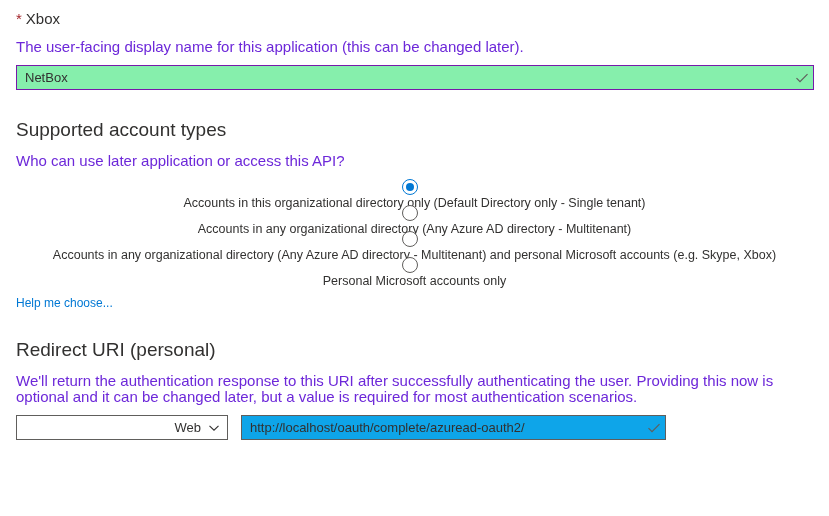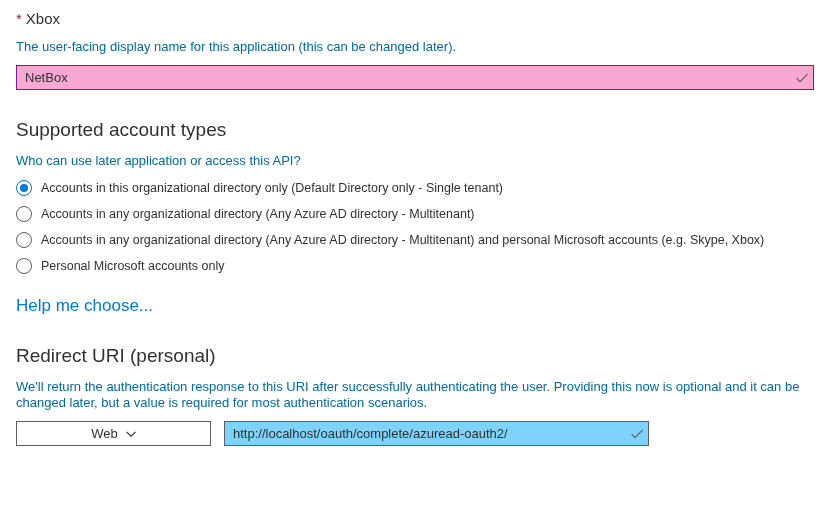--- a/index.html
+++ b/index.html
@@ -26,33 +26,33 @@
     margin: 0 0 12px 0;
     display: flex;
     align-items: baseline;
   }
   .req-star {
     color: #a4262c;
     margin-right: 4px;
     font-size: 15px;
   }
   .desc {
-    font-size: 13px;
-    color: #0369a1;
+    font-size: 15px;
+    color: #6d28d9;
     line-height: 16px;
     margin-bottom: 10px;
   }
   .text-input-wrap {
     position: relative;
     width: 798px;
     height: 25px;
     border: 1px solid #8a2be2;
     border-color: #7719aa;
     box-sizing: border-box;
-    background: #f9a8d4;
+    background: #86efac;
     display: flex;
     align-items: center;
   }
   .text-input-wrap input {
     border: none;
     outline: none;
     flex: 1;
     font-family: "Liberation Sans", sans-serif;
     font-size: 13px;
     color: #323130;
@@ -75,20 +75,21 @@
     margin: 0 0 12px 0;
   }
   .section {
     margin-top: 29px;
   }
   .radio-row {
     display: flex;
     align-items: center;
     margin-bottom: 8px;
     height: 18px;
+    flex-direction: column;
   }
   .radio {
     width: 16px;
     height: 16px;
     border-radius: 50%;
     border: 1px solid #605e5c;
     box-sizing: border-box;
     margin-right: 9px;
     flex: none;
     background: #fff;
@@ -108,61 +109,61 @@
     border-radius: 50%;
     background: #0078d4;
   }
   .radio-label {
     font-size: 12.5px;
     color: #323130;
     line-height: 16px;
   }
   .link {
     color: #0078d4;
-    font-size: 17px;
+    font-size: 12px;
     text-decoration: none;
     display: inline-block;
     margin-top: 13px;
     cursor: pointer;
   }
   .row-inline {
     display: flex;
     align-items: center;
     margin-top: 10px;
   }
   .select-wrap {
-    width: 195px;
+    width: 212px;
     height: 25px;
     border: 1px solid #605e5c;
     box-sizing: border-box;
     background: #fff;
     display: flex;
     align-items: center;
-    justify-content: center;
+    justify-content: flex-end;
     padding: 0 0 0 8px;
     margin-right: 13px;
     cursor: pointer;
   }
   .select-wrap .sel-text {
     font-size: 13px;
     color: #323130;
   }
   .chev {
     width: 26px;
     display: flex;
     align-items: center;
     justify-content: center;
     color: #323130;
   }
   .uri-wrap {
     width: 425px;
     height: 25px;
     border: 1px solid #605e5c;
     box-sizing: border-box;
-    background: #7dd3fc;
+    background: #0ea5e9;
     display: flex;
     align-items: center;
   }
   .uri-wrap input {
     border: none;
     outline: none;
     flex: 1;
     font-family: "Liberation Sans", sans-serif;
     font-size: 13px;
     color: #323130;

